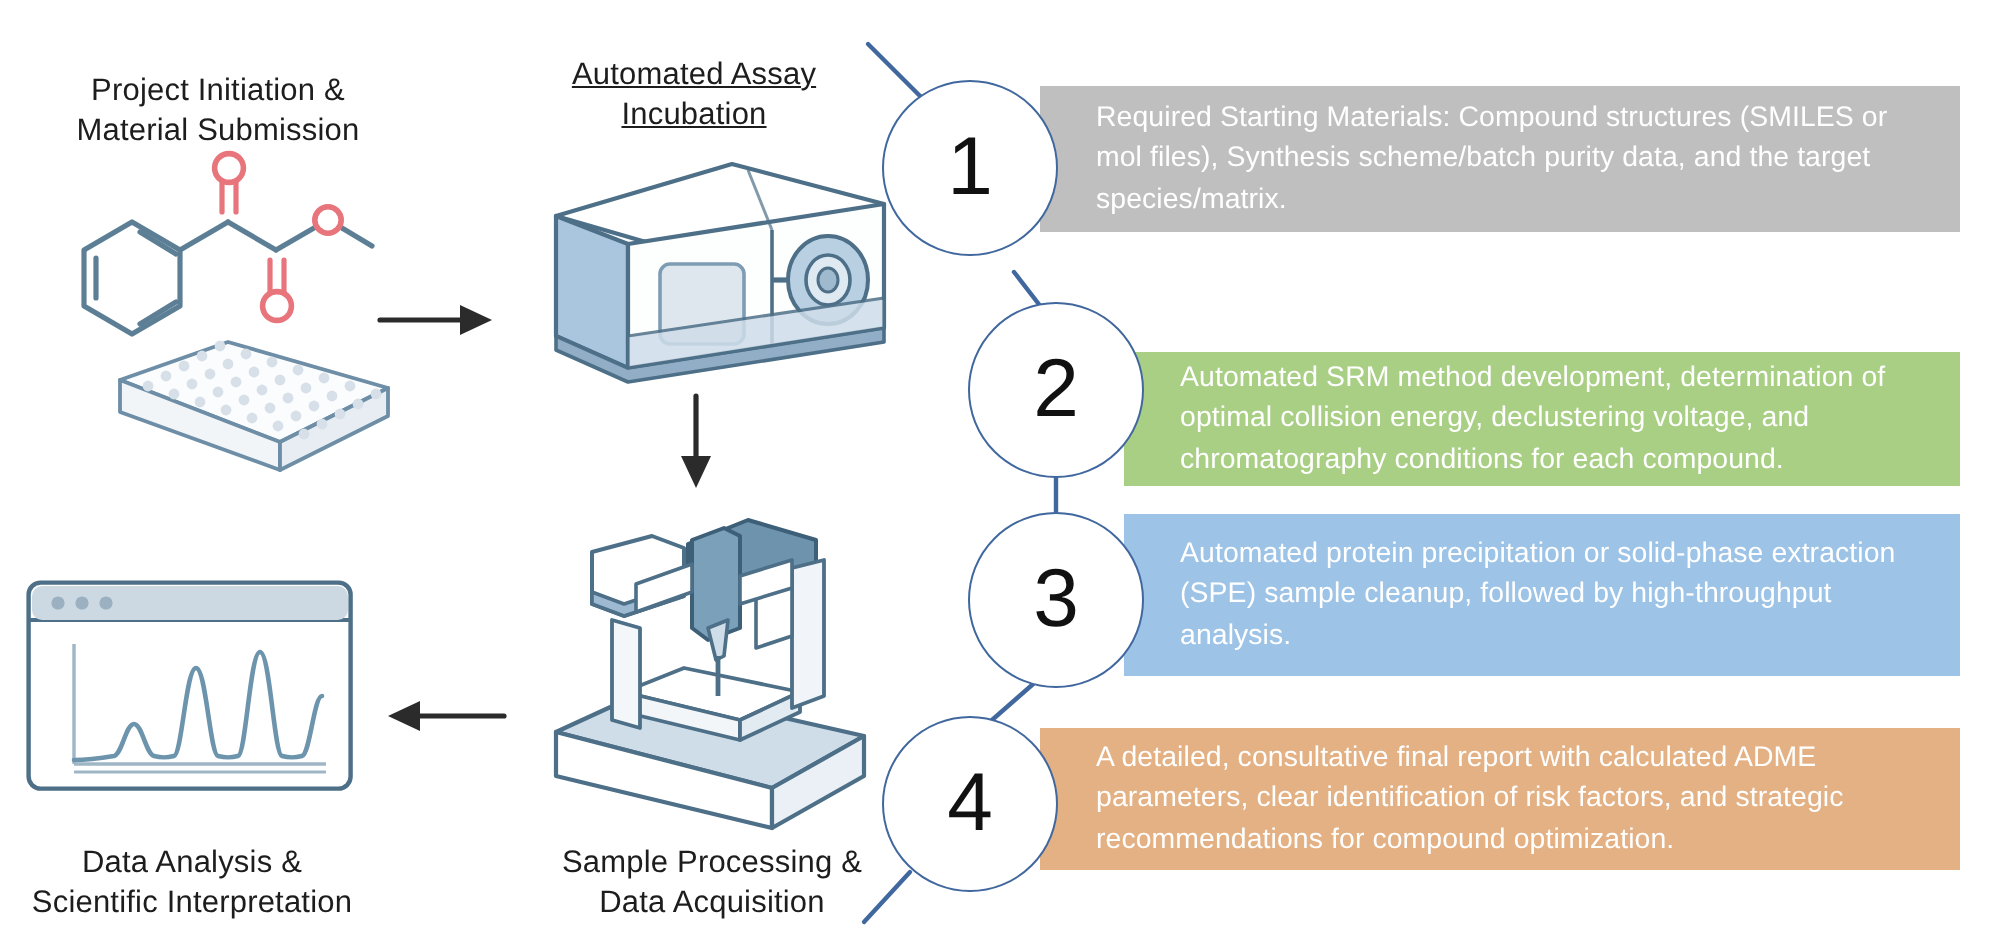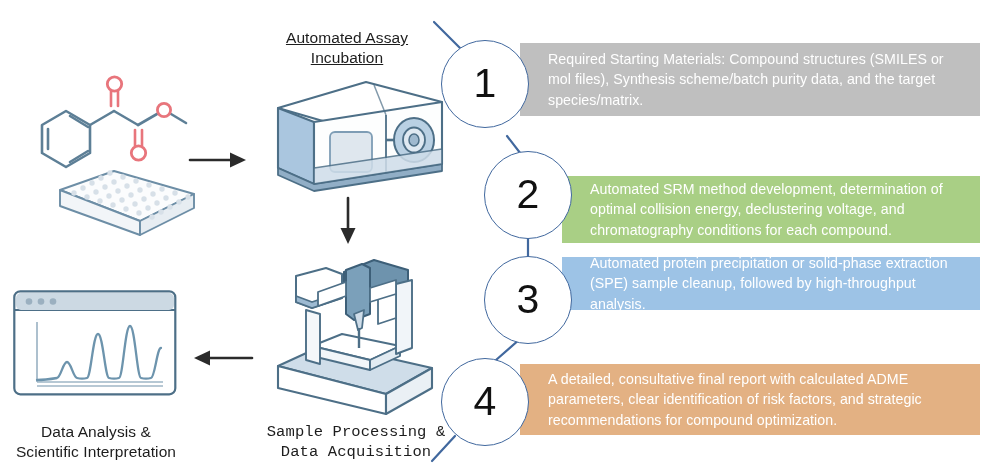--- a/index.html
+++ b/index.html
@@ -67,20 +67,22 @@
   }
 
   svg { display: block; overflow: visible; }
   .nolink { pointer-events: none; }
 </style>
 </head>
 <body>
 
 <div id="canvas">
 
+  <div class="stage-label" style="left:14px; top:36px; width:190px;">Project Initiation &amp;
+Material Submission</div>
 
   <div class="abs" style="left:26px; top:80px;">
     <svg width="170" height="155" viewBox="0 0 170 155" class="nolink">
       <g fill="none" stroke="#5d7f96" stroke-width="2.6" stroke-linecap="round" stroke-linejoin="round">
 
         <polygon points="16,45 16,73 40,87 64,73 64,45 40,31"></polygon>
         <path d="M22,49 L22,69"></path>
         <path d="M44,36 L62,47"></path>
         <path d="M44,82 L62,71"></path>
 
@@ -227,21 +229,21 @@
 
       <path d="M78,22 L94,16 L102,20 L102,66 L86,72 L78,66 Z" fill="#7ba0ba" stroke="#3d5f78" stroke-width="2" stroke-linejoin="round"></path>
       <path d="M86,66 L96,62 L94,80 L90,82 Z" fill="#cfdde9" stroke="#4d6f87" stroke-width="1.8" stroke-linejoin="round"></path>
       <path d="M91,80 L91,100" stroke="#4d6f87" stroke-width="2.4" fill="none"></path>
 
       <path d="M50,44 L78,34 L78,48 L50,58 Z" fill="#ffffff" stroke="#4d6f87" stroke-width="1.8" stroke-linejoin="round"></path>
       <path d="M102,40 L128,32 L128,46 L102,54 Z" fill="#ffffff" stroke="#4d6f87" stroke-width="1.8" stroke-linejoin="round"></path>
     </svg>
   </div>
 
-  <div class="stage-label" style="left:266px; top:422px; width:180px;font-family:Liberation Mono, monospace;">Sample Processing &amp;
+  <div class="stage-label" style="left:266px; top:422px; width:180px;">Sample Processing &amp;
 Data Acquisition</div>
 
   <div class="abs" style="left:188px; top:346px;">
     <svg width="66" height="24" viewBox="0 0 66 24" class="nolink">
       <path d="M20,12 L64,12" stroke="#2b2b2b" stroke-width="2.6" stroke-linecap="round" fill="none"></path>
       <path d="M22,4.5 L6,12 L22,19.5 Z" fill="#2b2b2b"></path>
     </svg>
   </div>
 
   <div class="abs" style="left:13px; top:290px;">
@@ -290,21 +292,21 @@
     <span>1</span>
   </div>
 
   <div class="banner" style="left: 562px; top: 152px; width: 418px; height: 67px; padding: 0px 14px 0px 28px; background: rgb(169, 207, 133); margin-top: 24px;">
     <span class="banner-text">Automated SRM method development, determination of optimal collision energy, declustering voltage, and chromatography conditions for each compound.</span>
   </div>
   <div class="step-circle" style="left:484px; top:151px;">
     <span>2</span>
   </div>
 
-  <div class="banner" style="left: 562px; top: 257px; width: 418px; height: 53px; padding: 0px 14px 0px 28px; background: rgb(157, 195, 230);">
+  <div class="banner" style="left: 562px; top: 257px; width: 418px; height: 81px; padding: 0px 14px 0px 28px; background: rgb(157, 195, 230);">
     <span class="banner-text">Automated protein precipitation or solid-phase extraction (SPE) sample cleanup, followed by high-throughput analysis.</span>
   </div>
   <div class="step-circle" style="left:484px; top:256px;">
     <span>3</span>
   </div>
 
   <div class="banner" style="left: 520px; top: 364px; width: 460px; height: 71px; padding: 0px 14px 0px 28px; background: rgb(227, 177, 131);">
     <span class="banner-text">A detailed, consultative final report with calculated ADME parameters, clear identification of risk factors, and strategic recommendations for compound optimization.</span>
   </div>
   <div class="step-circle" style="left:441px; top:358px;">

